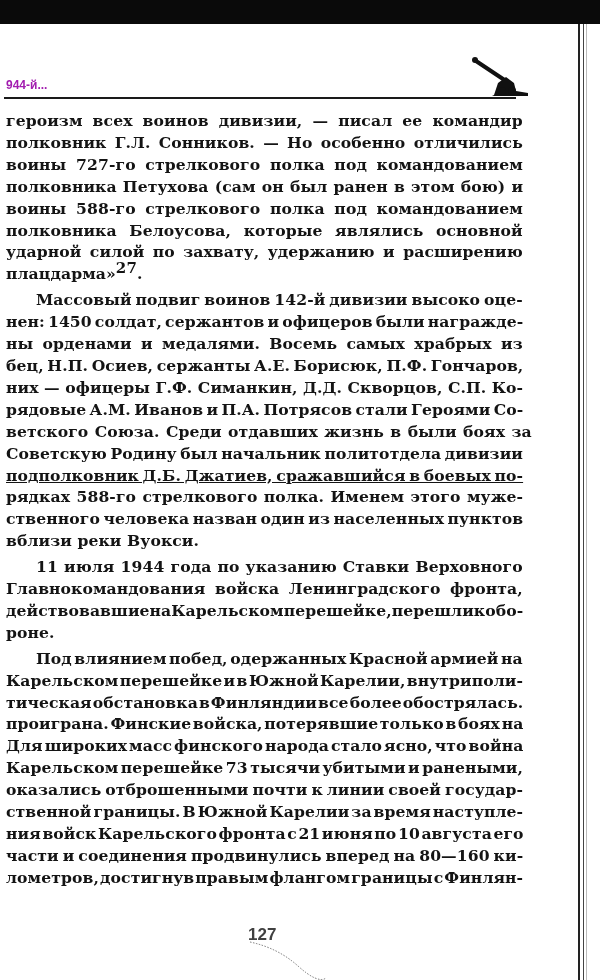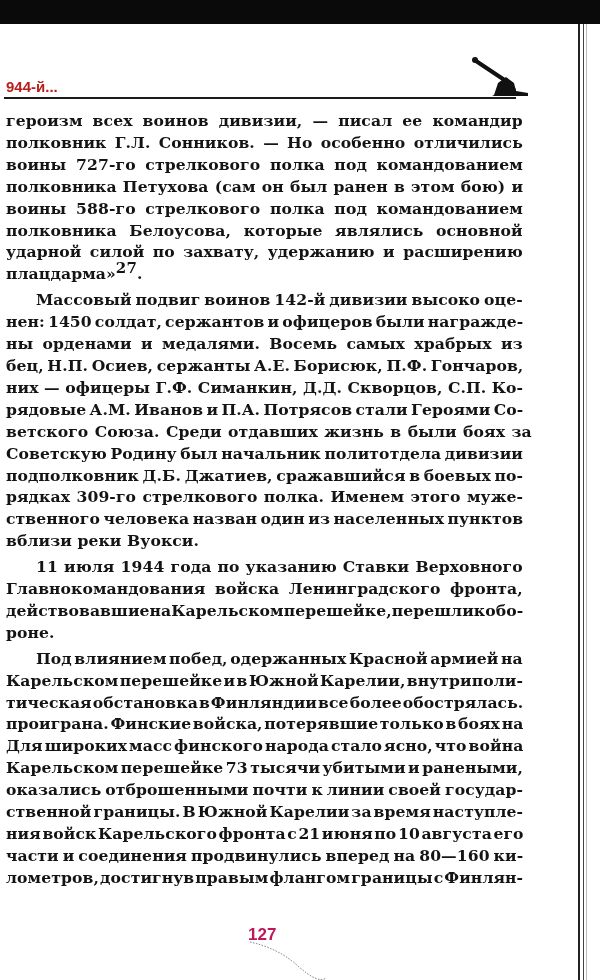--- a/index.html
+++ b/index.html
@@ -2,30 +2,30 @@
 <html><head>
   <meta charset="utf-8">
   <style>
     html, body { margin: 0; padding: 0; background: #ffffff; }
     body { width: 600px; height: 980px; position: relative; overflow: hidden; }
     .top-bar { position: absolute; left: 0; top: 0; width: 600px; height: 24px; background: #0a0a0a; }
     .spine { position: absolute; left: 578px; top: 24px; width: 22px; height: 956px; background: #fff; }
     .spine .line1 { position: absolute; left: 0; top: 0; width: 2px; height: 956px; background: #222; }
     .spine .line2 { position: absolute; left: 5px; top: 0; width: 1px; height: 956px; background: #444; }
     .spine .line3 { position: absolute; left: 8px; top: 0; width: 1px; height: 956px; background: #bbb; }
-    .running-head { position: absolute; left: 6px; top: 78px; font-family: "Liberation Sans", sans-serif; font-weight: bold; font-size: 15px; color: #b91c1c; }
+    .running-head { position: absolute; left: 6px; top: 78px; font-family: "Liberation Sans", sans-serif; font-weight: bold; font-size: 12px; color: #a21caf; }
     .head-rule { position: absolute; left: 4px; top: 97px; width: 512px; height: 2px; background: #1a1a1a; }
     .cannon { position: absolute; left: 470px; top: 55px; width: 62px; height: 42px; }
     .text-block { position: absolute; left: 6px; top: 110px; width: 512px; font-family: "DejaVu Serif", serif; font-size: 15.6px; line-height: 21.9px; color: #141414; font-weight: bold; letter-spacing: 0.1px; }
     .line { white-space: nowrap; display: block; text-align-last: justify; text-align: justify; }
     .line.last { text-align-last: left; }
     .line.indent { padding-left: 30px; }
     .gap { height: 4px; }
     sup { font-size: 15px; line-height: 0; vertical-align: super; }
-    .page-num { position: absolute; left: 248px; top: 925px; font-family: "Liberation Sans", sans-serif; font-weight: bold; font-size: 17px; color: #be185d; }
+    .page-num { position: absolute; left: 248px; top: 925px; font-family: "Liberation Sans", sans-serif; font-weight: bold; font-size: 17px; color: #404040; }
     .curve { position: absolute; left: 248px; top: 940px; width: 80px; height: 40px; }
   </style>
 </head>
 <body>
 
 <div class="top-bar"></div>
 <div class="spine">
   <div class="line1"></div>
   <div class="line2"></div>
   <div class="line3"></div>
@@ -55,22 +55,22 @@
   <div class="gap"></div>
   <div>
     <span class="line indent" style="display: block; white-space: nowrap; word-spacing: -1.5599px;">Массовый подвиг воинов 142-й дивизии высоко оце-</span>
     <span class="line" style="display: block; white-space: nowrap; word-spacing: -2.46652px;">нен: 1450 солдат, сержантов и офицеров были награжде-</span>
     <span class="line" style="display: block; white-space: nowrap; word-spacing: 3.83705px;">ны орденами и медалями. Восемь самых храбрых из</span>
     <span class="line" style="display: block; white-space: nowrap; word-spacing: -1.87946px;">бец, Н.П. Осиев, сержанты А.Е. Борисюк, П.Ф. Гончаров,</span>
     <span class="line" style="display: block; white-space: nowrap; word-spacing: -0.00976562px;">них — офицеры Г.Ф. Симанкин, Д.Д. Скворцов, С.П. Ко-</span>
     <span class="line" style="display: block; white-space: nowrap; word-spacing: -2.21289px;">рядовые А.М. Иванов и П.А. Потрясов стали Героями Со-</span>
     <span class="line" style="display: block; white-space: nowrap; word-spacing: 0.841797px;">ветского Союза. Среди отдавших жизнь в были боях за</span>
     <span class="line" style="display: block; white-space: nowrap; word-spacing: -1.8875px;">Советскую Родину был начальник политотдела дивизии</span>
-    <span class="line" style="display: block; white-space: nowrap; word-spacing: -1.86979px;">подполковник Д.Б. Джатиев, сражавшийся в боевых по-</span>
-    <span class="line" style="display: block; white-space: nowrap; word-spacing: 0.877604px;">рядках 309-го стрелкового полка. Именем этого муже-</span>
+    <span class="line" style="display: block; white-space: nowrap; word-spacing: -1.86979px; text-decoration: underline;">подполковник Д.Б. Джатиев, сражавшийся в боевых по-</span>
+    <span class="line" style="display: block; white-space: nowrap; word-spacing: 0.877604px;">рядках 588-го стрелкового полка. Именем этого муже-</span>
     <span class="line" style="display: block; white-space: nowrap; word-spacing: -2.03646px;">ственного человека назван один из населенных пунктов</span>
     <span class="line last">вблизи реки Вуокси.</span>
   </div>
   <div class="gap"></div>
   <div>
     <span class="line indent" style="display: block; white-space: nowrap; word-spacing: 0.575893px;">11 июля 1944 года по указанию Ставки Верховного</span>
     <span class="line" style="display: block; white-space: nowrap; word-spacing: 4.14062px;">Главнокомандования войска Ленинградского фронта,</span>
     <span class="line" style="display: block; white-space: nowrap; word-spacing: -5.53646px;">действовавшие на Карельском перешейке, перешли к обо-</span>
     <span class="line last">роне.</span>
   </div>

